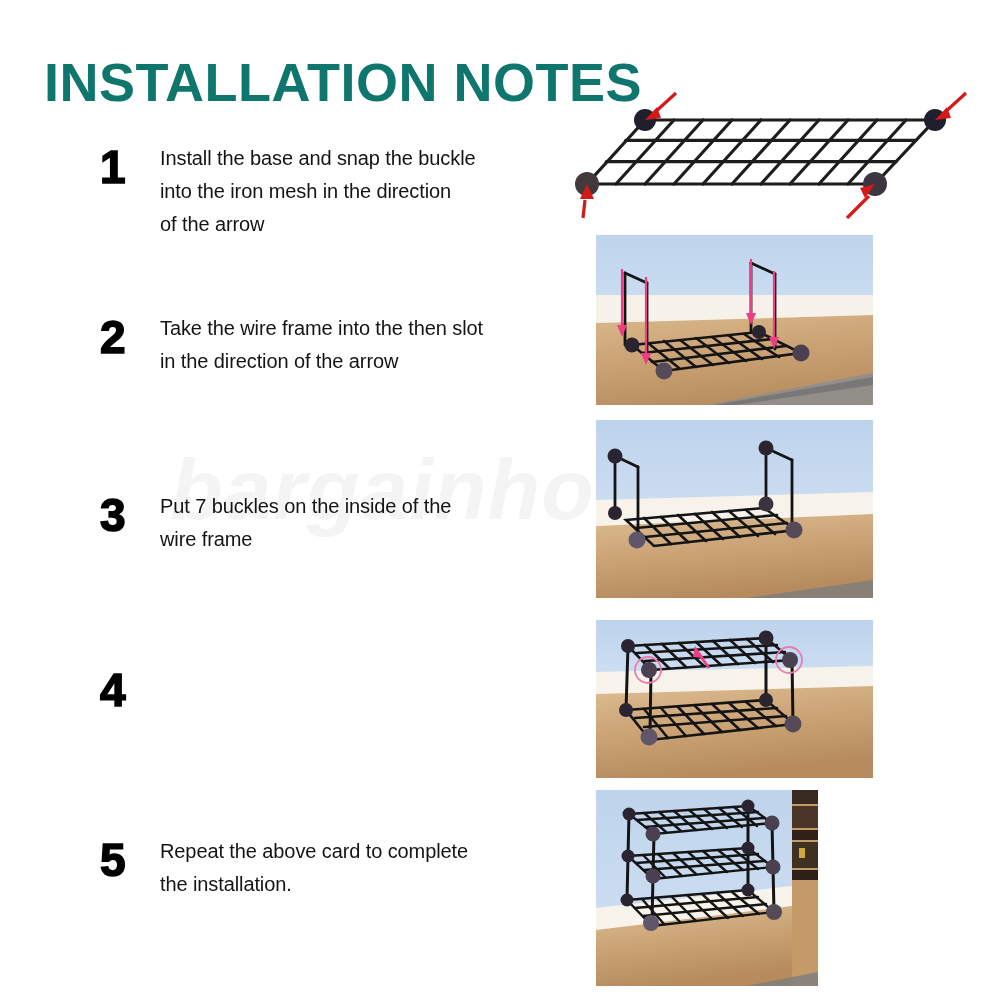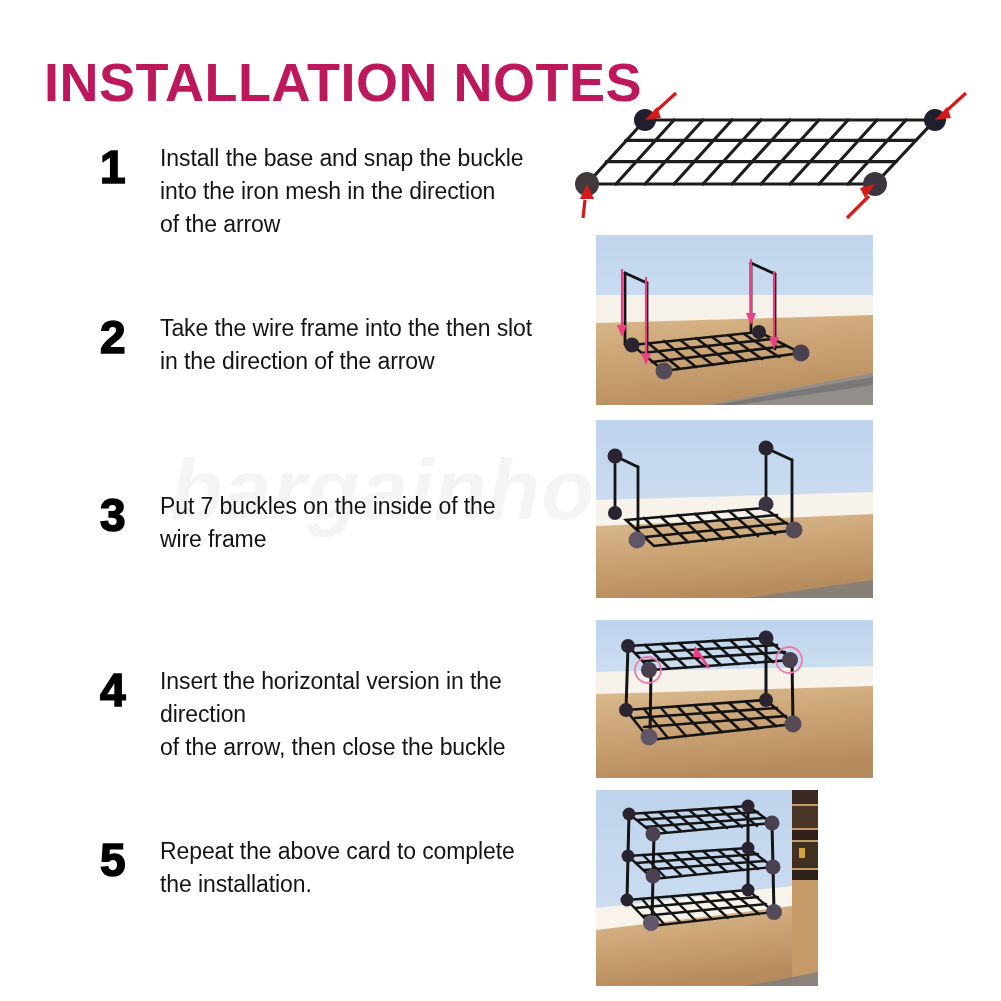--- a/index.html
+++ b/index.html
@@ -32,21 +32,21 @@
     z-index: 0;
   }
 
   
   #page-title {
     position: absolute;
     left: 44px; top: 18px;
     font-family: "Liberation Sans", sans-serif;
     font-size: 54px;
     font-weight: 700;
-    color: #be185d;
+    color: #0f766e;
     letter-spacing: 0.5px;
     line-height: 1.05;
     white-space: nowrap;
     z-index: 3;
   }
 
   
   #steps-list {
     position: absolute;
     left: 0; top: 120px;
@@ -66,21 +66,21 @@
     font-weight: 700;
     font-size: 46px;
     line-height: 1;
     color: #000000;
     text-align: left;
     padding-top: 2px;
     -webkit-text-stroke: 1.6px #000;
   }
   .step-text {
     font-family: "Liberation Sans", sans-serif;
-    font-size: 23px;
+    font-size: 20px;
     line-height: 33px;
     color: #141414;
     white-space: pre-line;
     letter-spacing: -0.1px;
   }
 
   
   .panel {
     position: absolute;
     overflow: hidden;
@@ -111,22 +111,20 @@
   </div>
 
   <div class="step-row" style="top:370px;">
     <div class="step-number">3</div>
     <div class="step-text">Put 7 buckles on the inside of the
 wire frame</div>
   </div>
 
   <div class="step-row" style="top:545px;">
     <div class="step-number">4</div>
-    <div class="step-text">Insert the horizontal version in the direction
-of the arrow, then close the buckle</div>
   </div>
 
   <div class="step-row" style="top:715px;">
     <div class="step-number">5</div>
     <div class="step-text">Repeat the above card to complete
 the installation.</div>
   </div>
 
 </div>
 

